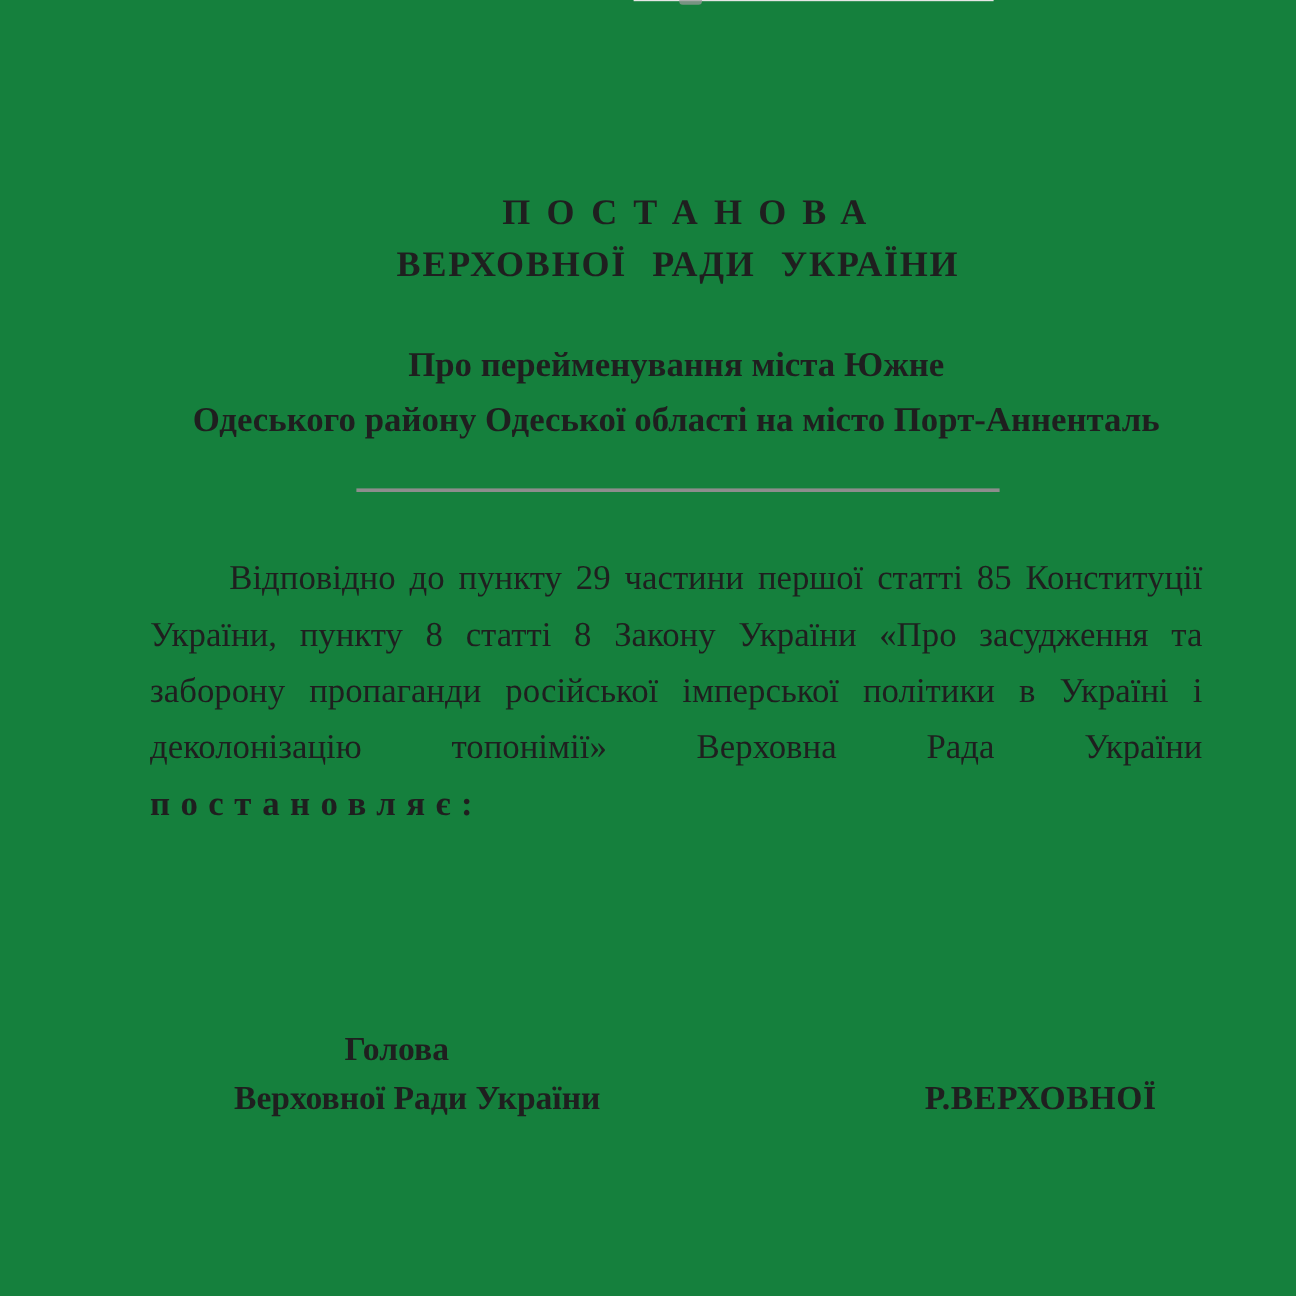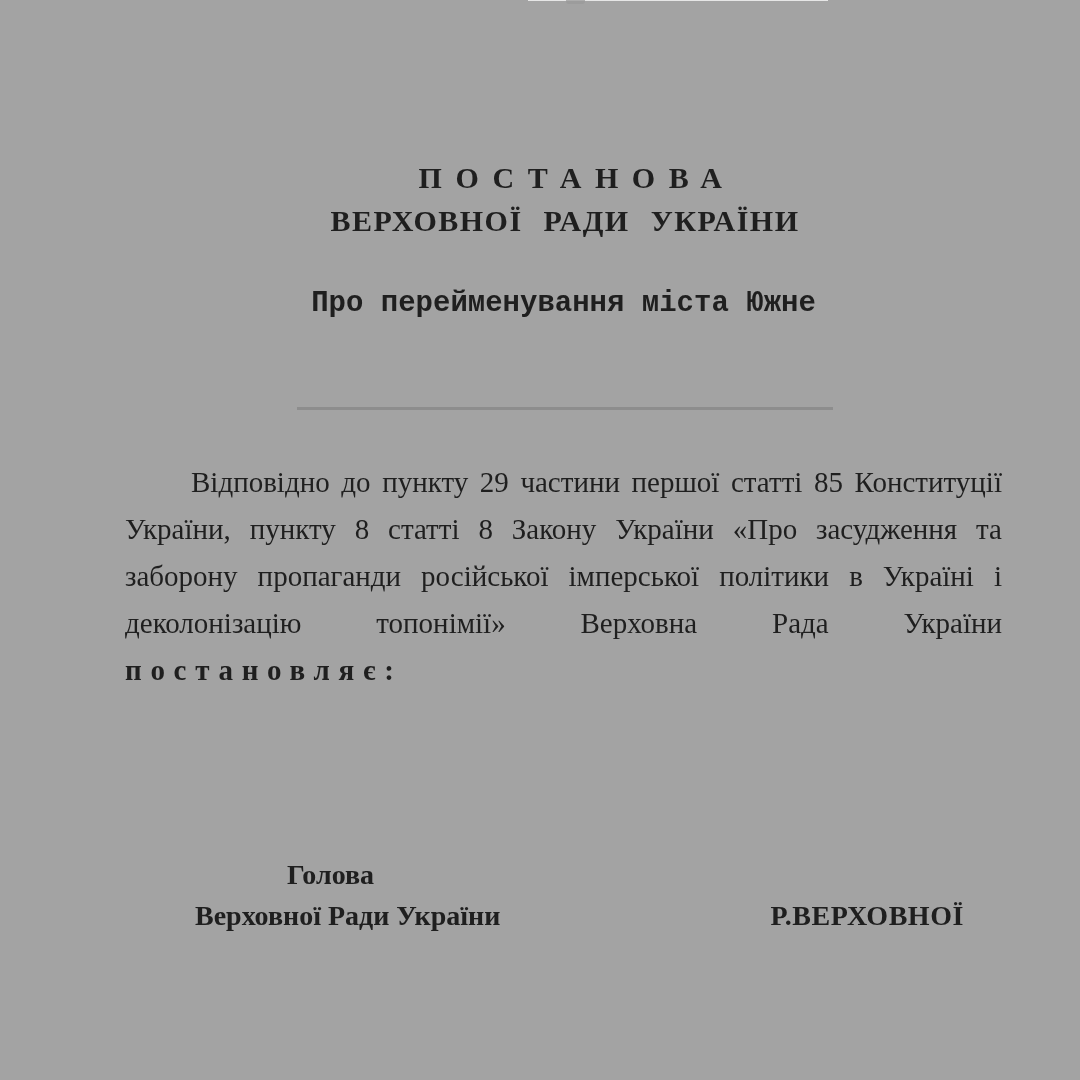--- a/index.html
+++ b/index.html
@@ -5,21 +5,21 @@
 <style>
   html, body {
     margin: 0;
     padding: 0;
     background: #ffffff;
   }
   .page {
     position: relative;
     width: 1080px;
     height: 1080px;
-    background: #a3a3a3;
+    background: #15803d;
     overflow: hidden;
     font-family: "Liberation Serif", "DejaVu Serif", serif;
     color: #1f1f1f;
   }
   
   .top-faint-line {
     position: absolute;
     top: 0; left: 528px;
     width: 300px; height: 1px;
     background: #e6e6e6;
@@ -55,21 +55,20 @@
     line-height: 34px;
     letter-spacing: 0.05em;
     word-spacing: 12px;
     padding-left: 0.05em;
   }
   .doc-subject {
     top: 281px;
     font-size: 29px;
     font-weight: bold;
     line-height: 46px;
-    font-family: Liberation Mono, monospace;
   }
   .separator-rule {
     position: absolute;
     top: 407px;
     left: 297px;
     width: 536px;
     height: 3px;
     background: #8d8d8d;
   }
   .body-para {
@@ -122,20 +121,21 @@
 
   <div class="top-faint-line"></div>
   <div class="top-blob"></div>
 
   <h1 class="content-center doc-type">ПОСТАНОВА</h1>
 
   <h1 class="content-center doc-org">ВЕРХОВНОЇ РАДИ УКРАЇНИ</h1>
 
   <div class="content-center doc-subject">
     <div>Про перейменування міста Южне</div>
+    <div>Одеського району Одеської області на місто Порт-Анненталь</div>
   </div>
 
   <div class="separator-rule"></div>
 
   <p class="body-para para-1"><span>Відповідно до пункту 29 частини першої статті 85 Конституції України, пункту 8 статті 8 Закону України «Про засудження та заборону пропаганди російської імперської політики в Україні і деколонізацію топонімії» Верховна Рада України </span><span class="resolves-word">постановляє:</span></p>
 
 
   <div>
     <div class="sig-line-1">Голова</div>
     <div class="sig-line-2">Верховної Ради України</div>

